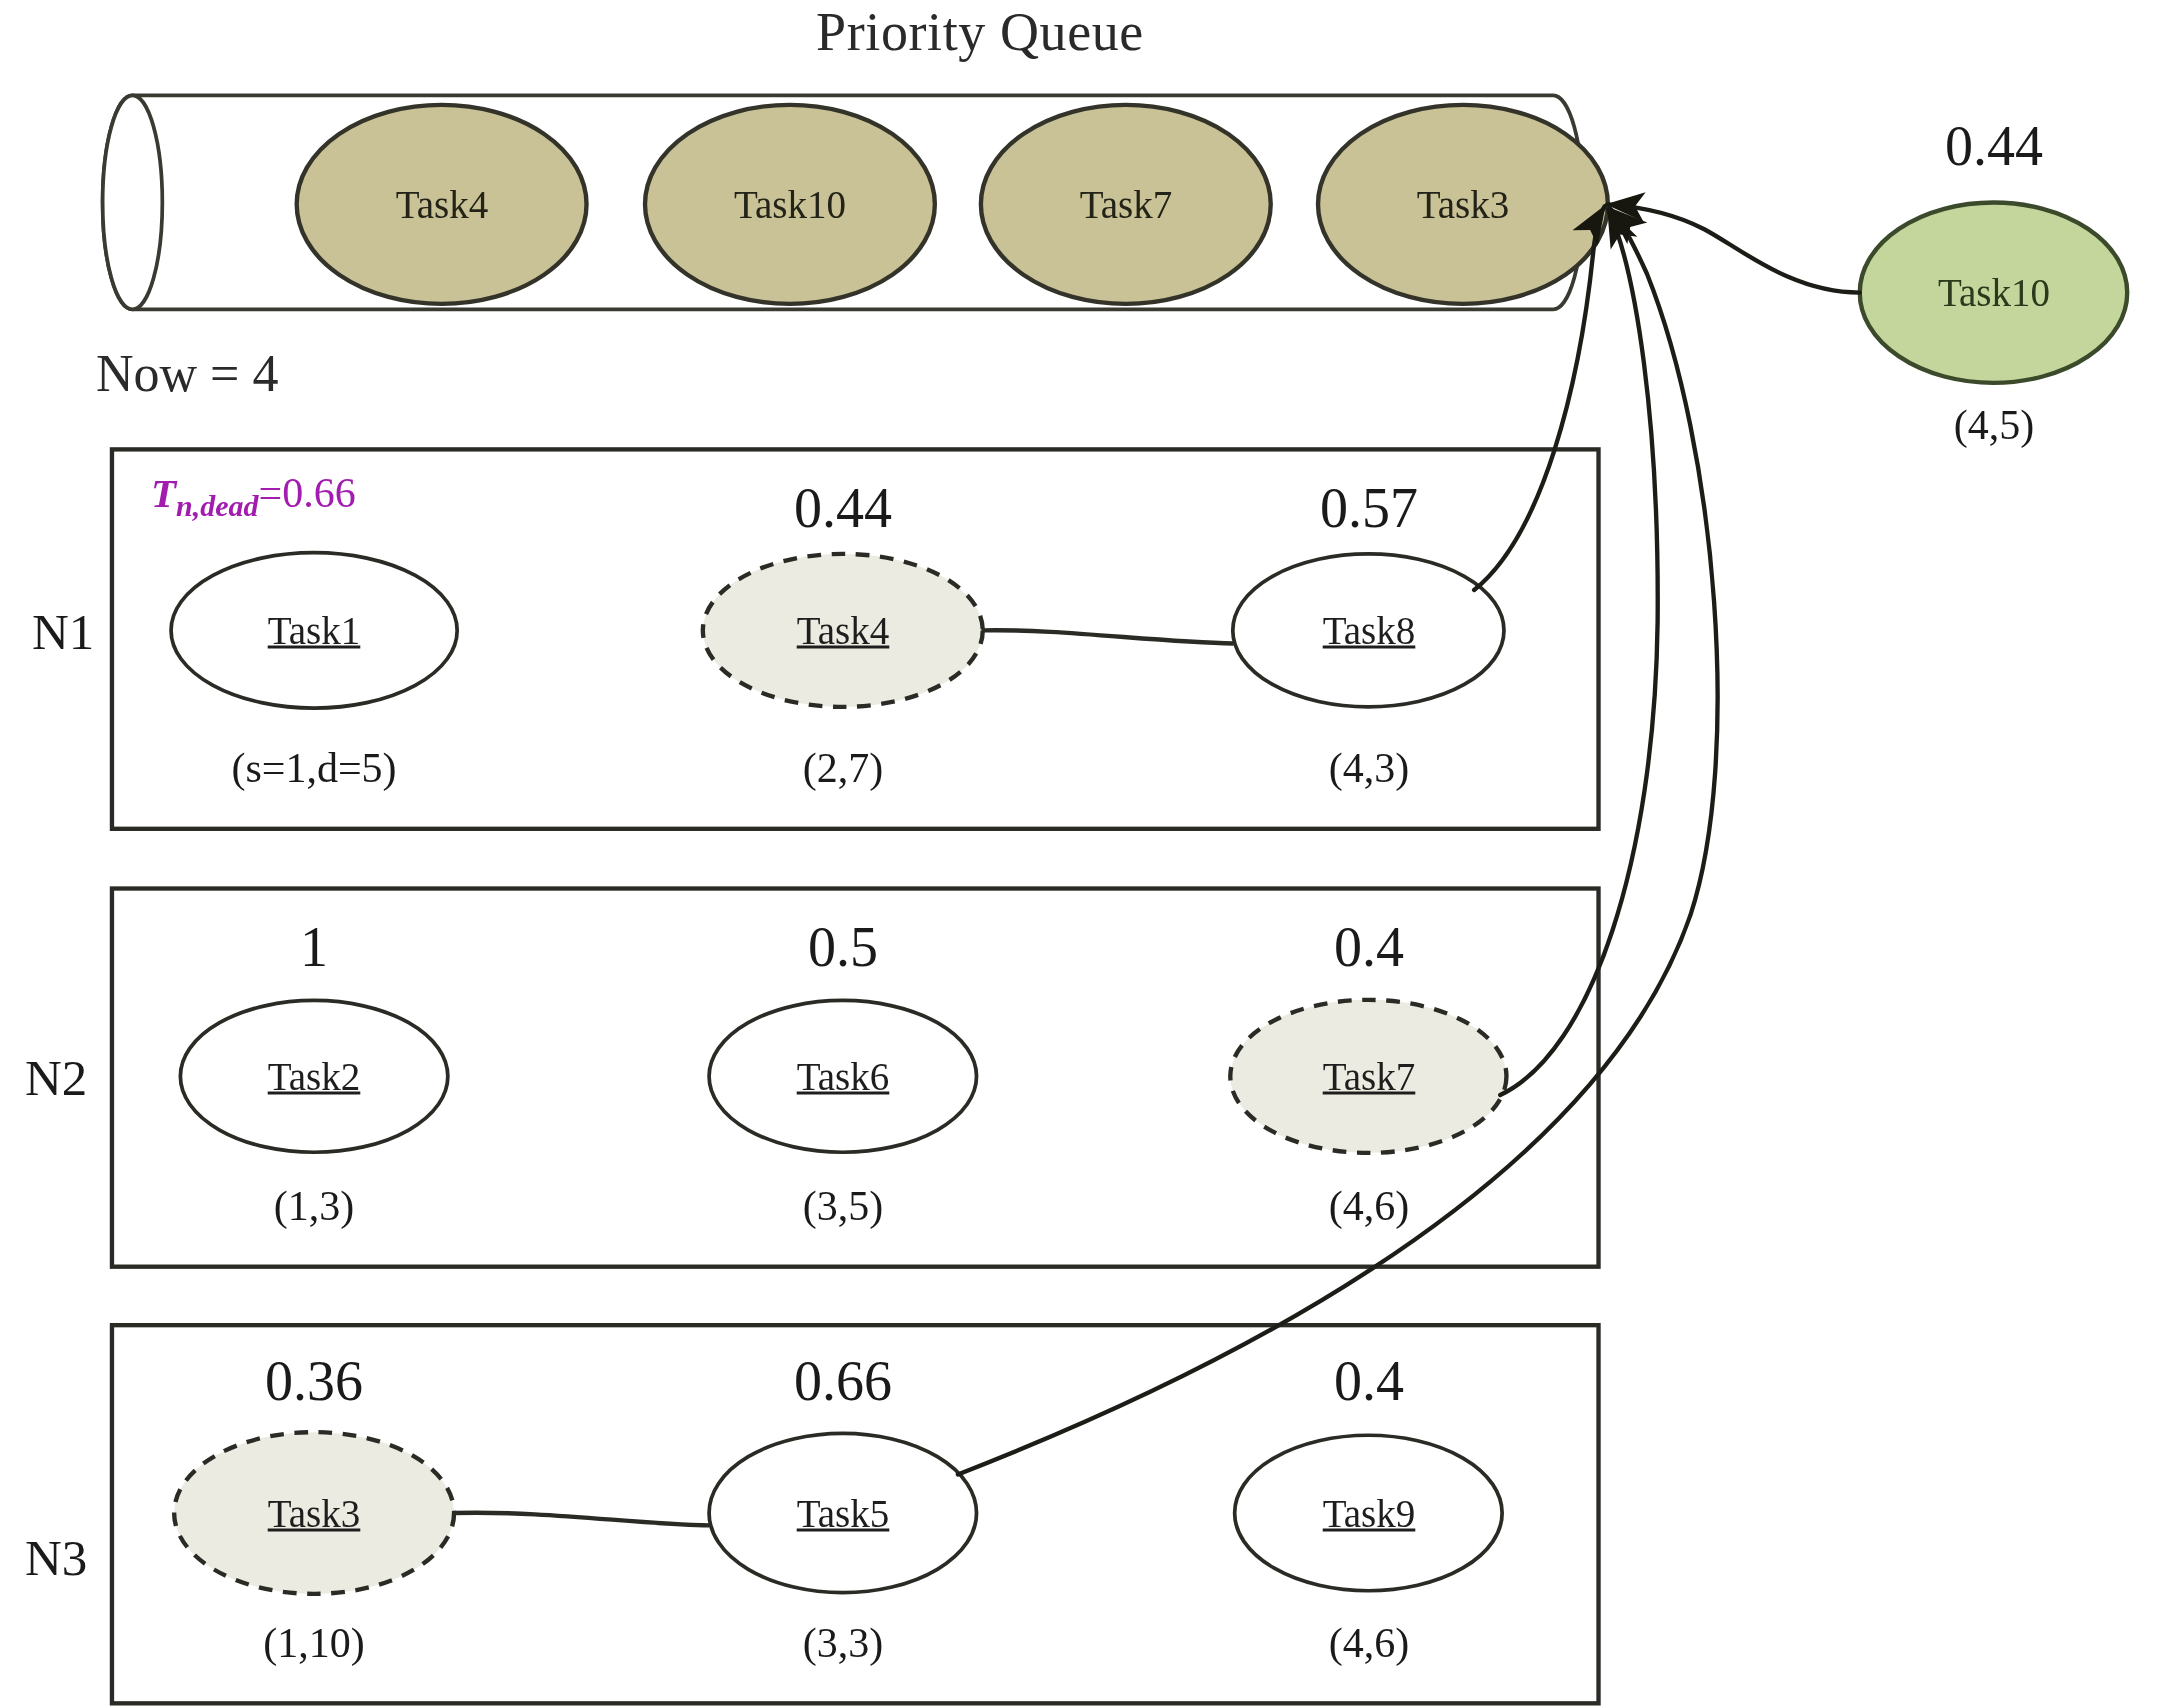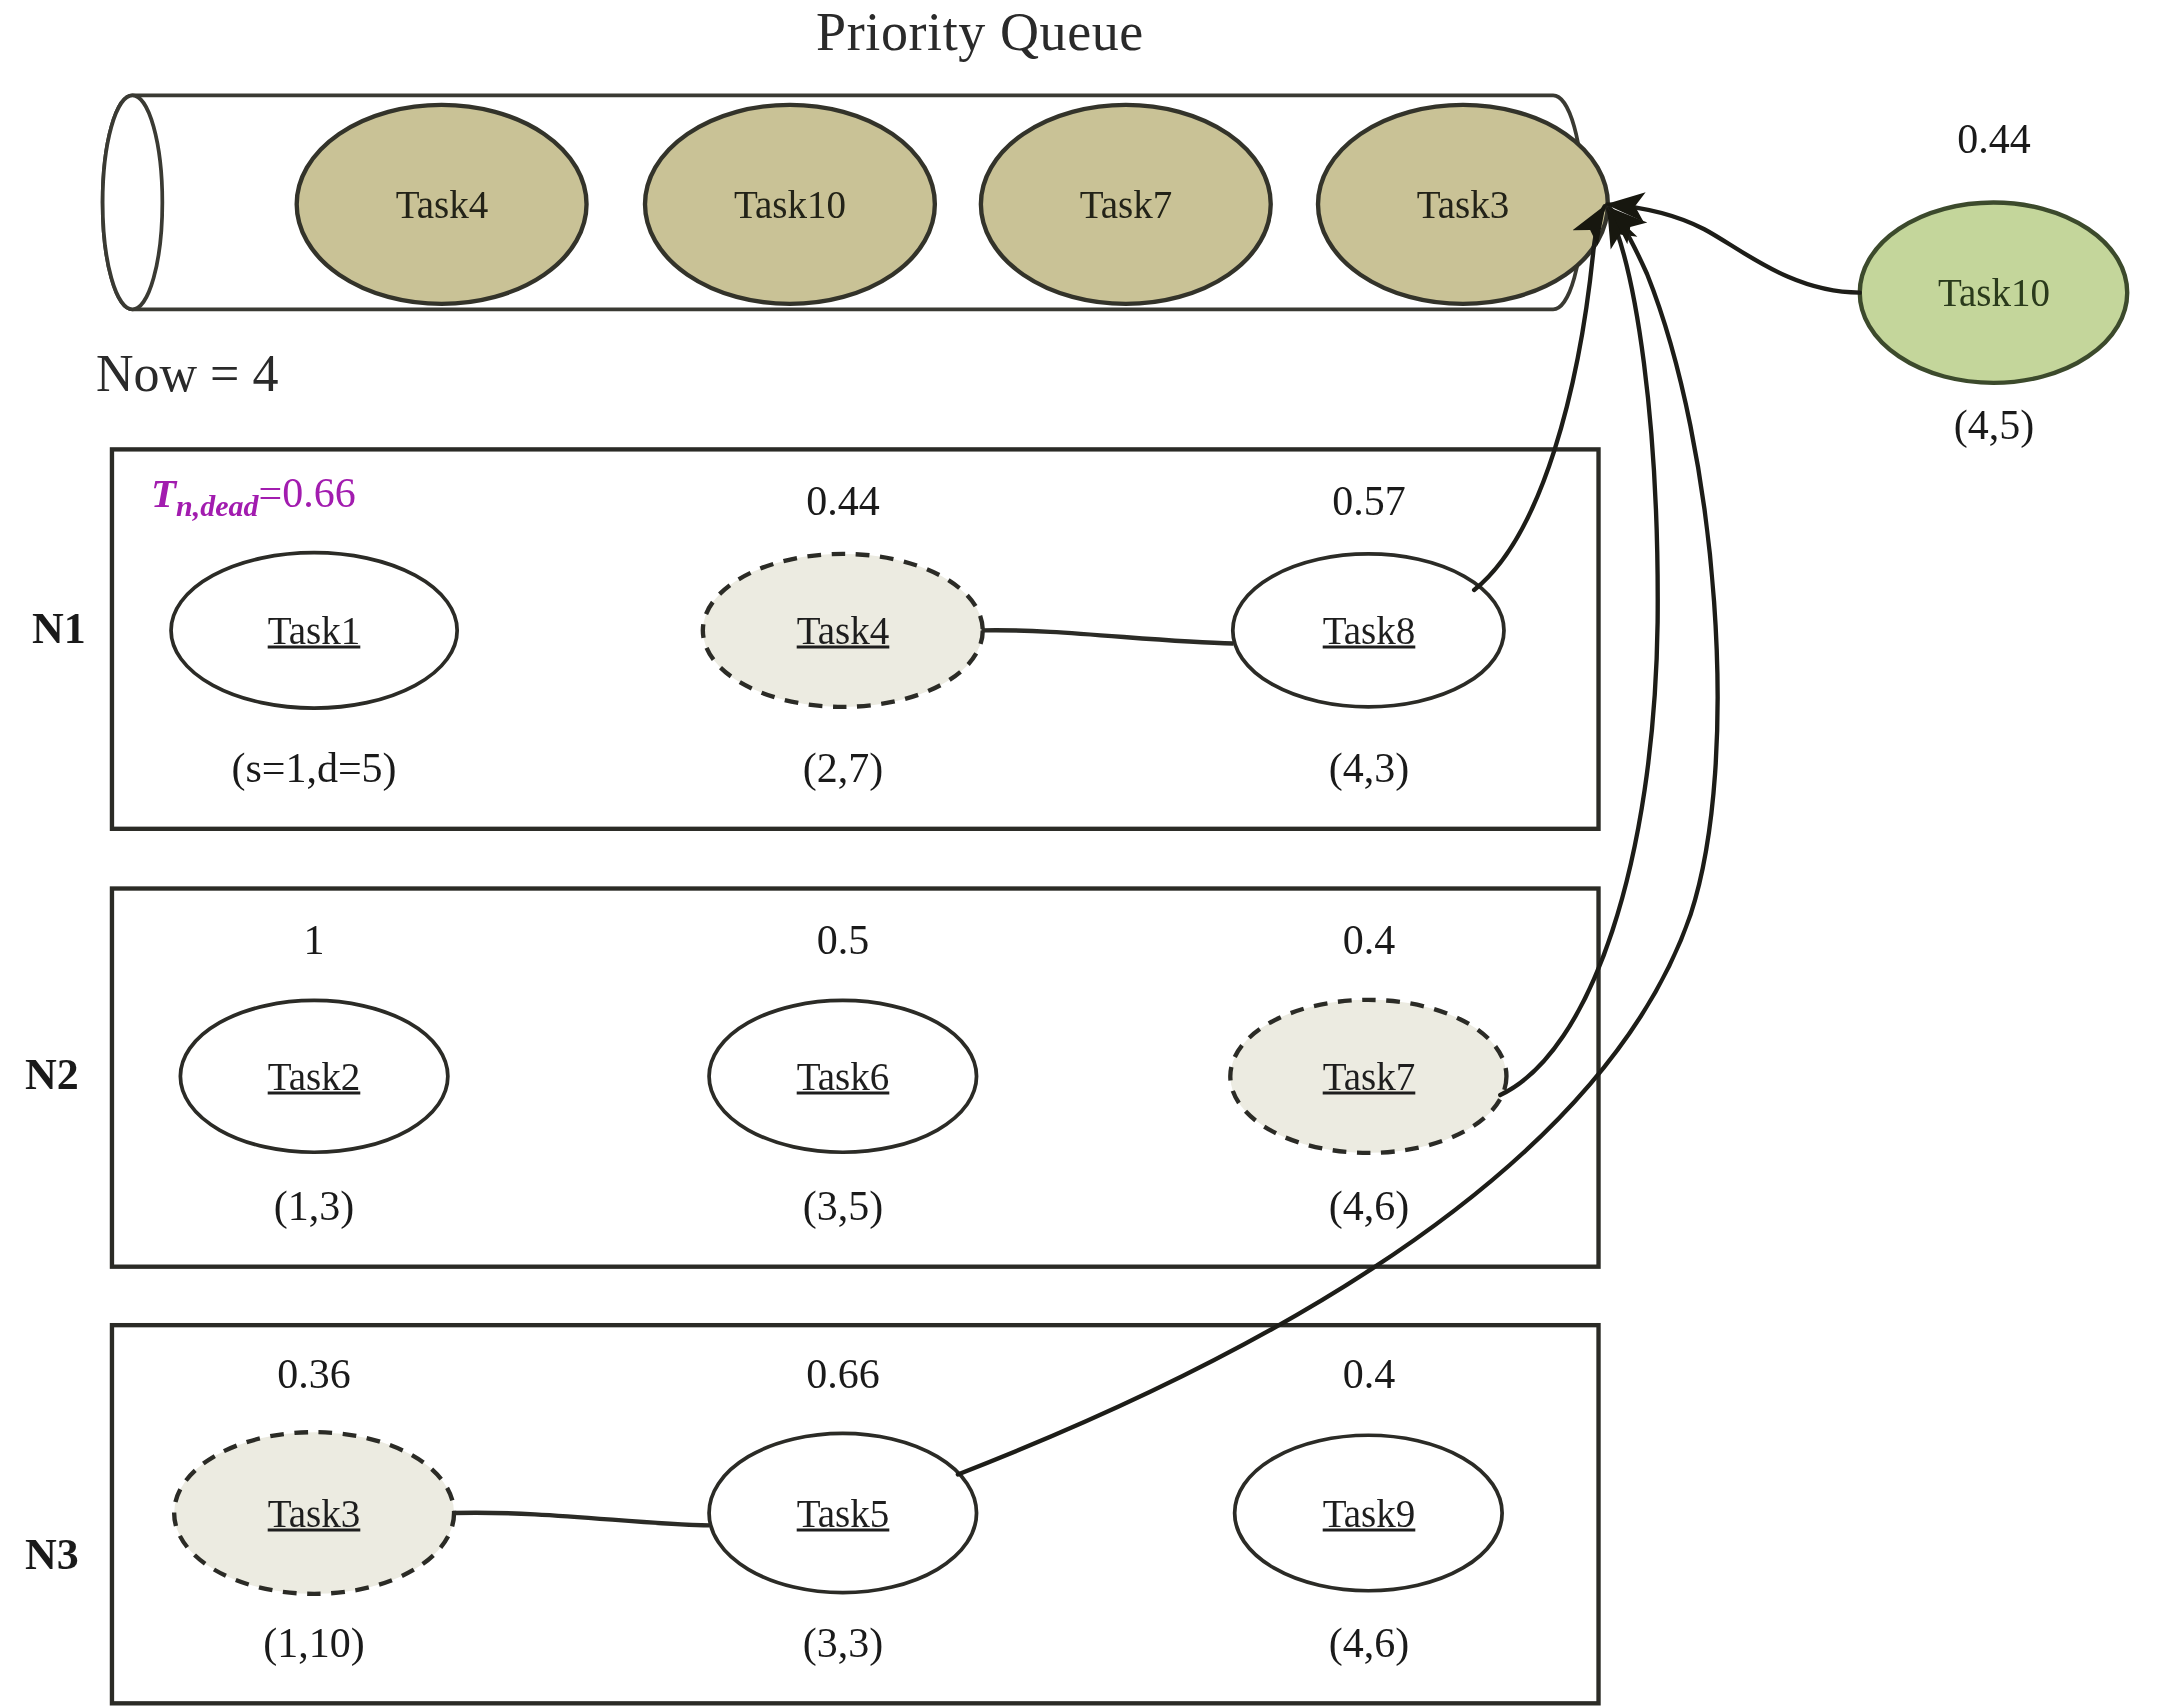--- a/index.html
+++ b/index.html
@@ -29,40 +29,40 @@
   .pq-title{
     font-size:54px;
     letter-spacing:0.6px;
     color:#2a2a2a;
   }
 
   
   .now-label{font-size:52px;color:#2a2a2a;}
 
   
-  .node-label{font-size:44px;color:#1a1a1a;font-weight:bold;}
+  .node-label{font-size:51px;color:#1a1a1a;}
 
   
   .q-task-label{
     font-size:39px;
     color:#232318;
     transform:translate(-50%,-50%);
   }
 
   
   .task-text{
     font-size:39px;
     color:#1e1e1e;
     transform:translate(-50%,-50%);
     text-decoration:underline;
   }
 
   
   .prio{
-    font-size:42px;
+    font-size:56px;
     color:#1a1a1a;
     transform:translateX(-50%);
   }
 
   
   .sd{
     font-size:42px;
     color:#1a1a1a;
     transform:translateX(-50%);
   }

